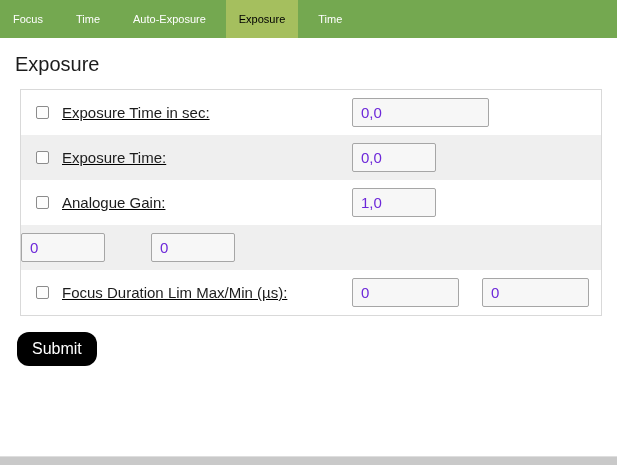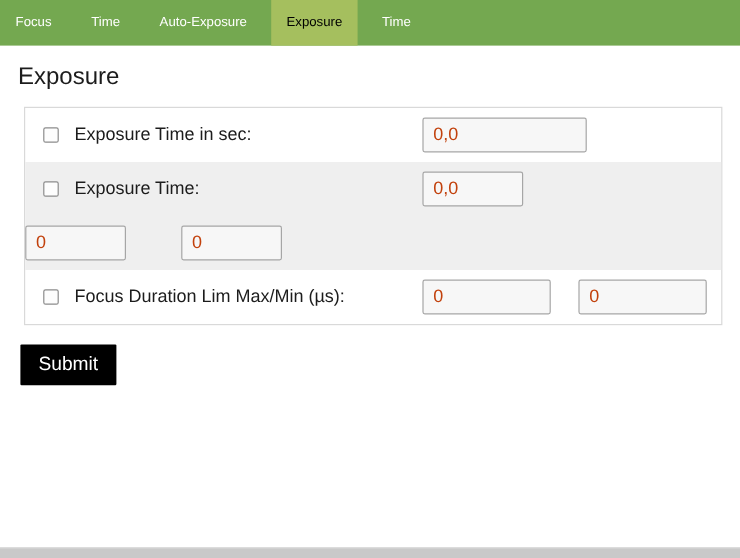--- a/index.html
+++ b/index.html
@@ -25,48 +25,48 @@
   .content { padding:0; }
   .page-title {
     font-size:20px; font-weight:400; color:#1c1c1c;
     margin:15px 0 13px 15px;
   }
   .form-table {
     margin-left:20px; width:582px;
     border:1px solid #d9d9d9; box-sizing:border-box;
     background:#ffffff;
   }
-  .form-row { height:45px; display:flex; align-items:center; }
+  .form-row { height:45px; display:flex; align-items:center;text-decoration:underline; }
   .form-row.even { background:#efefef; }
   .label-cell {
     width:331px; flex:0 0 331px;
     display:flex; align-items:center;
     padding-left:15px; box-sizing:border-box;
   }
   .cb {
     -webkit-appearance:none; appearance:none;
     width:13px; height:13px; margin:0 13px 0 0;
     border:1px solid #8c8c8c; background:#fdfdfd;
     border-radius:2px; cursor:pointer; flex:0 0 13px;
   }
   .row-label { font-size:15px; color:#1c1c1c; }
   .input-cell { width:130px; flex:0 0 130px; }
   .txt {
     height:29px; box-sizing:border-box;
     background:#f7f7f7; border:1px solid #a6a6a6;
     border-radius:2px; padding:0 4px 0 8px;
-    font-family:inherit; font-size:15px; color:#c2410c;
+    font-family:inherit; font-size:15px; color:#6d28d9;
   }
   .w-sm { width:84px; }
   .w-md { width:107px; }
   .w-lg { width:137px; }
   .submit-btn {
     margin:16px 0 0 17px;
     background:#000000; color:#ffffff;
-    border:none; border-radius:1px;
+    border:none; border-radius:12px;
     font-family:inherit; font-size:16px;
     padding:8px 15px; cursor:pointer;
   }
   .bottom-scrollbar {
     position:absolute; left:0; bottom:0;
     width:617px; height:8px; background:#c9c9c9;
     border-top:1px solid #dedede;
   }
 </style>
 </head>
@@ -98,20 +98,29 @@
     <div class="form-row even">
       <div class="label-cell">
         <input type="checkbox" class="cb" style="">
         <span class="row-label">Exposure Time:</span>
       </div>
       <div class="input-cell">
         <input type="text" class="txt w-sm" value="0,0" style="">
       </div>
     </div>
 
+    <div class="form-row odd">
+      <div class="label-cell">
+        <input type="checkbox" class="cb" style="">
+        <span class="row-label">Analogue Gain:</span>
+      </div>
+      <div class="input-cell">
+        <input type="text" class="txt w-sm" value="1,0" style="">
+      </div>
+    </div>
 
     <div class="form-row even">
       <div class="input-cell">
         <input type="text" class="txt w-sm" value="0" style="">
       </div>
       <div class="input-cell">
         <input type="text" class="txt w-sm" value="0" style="">
       </div>
     </div>
 

